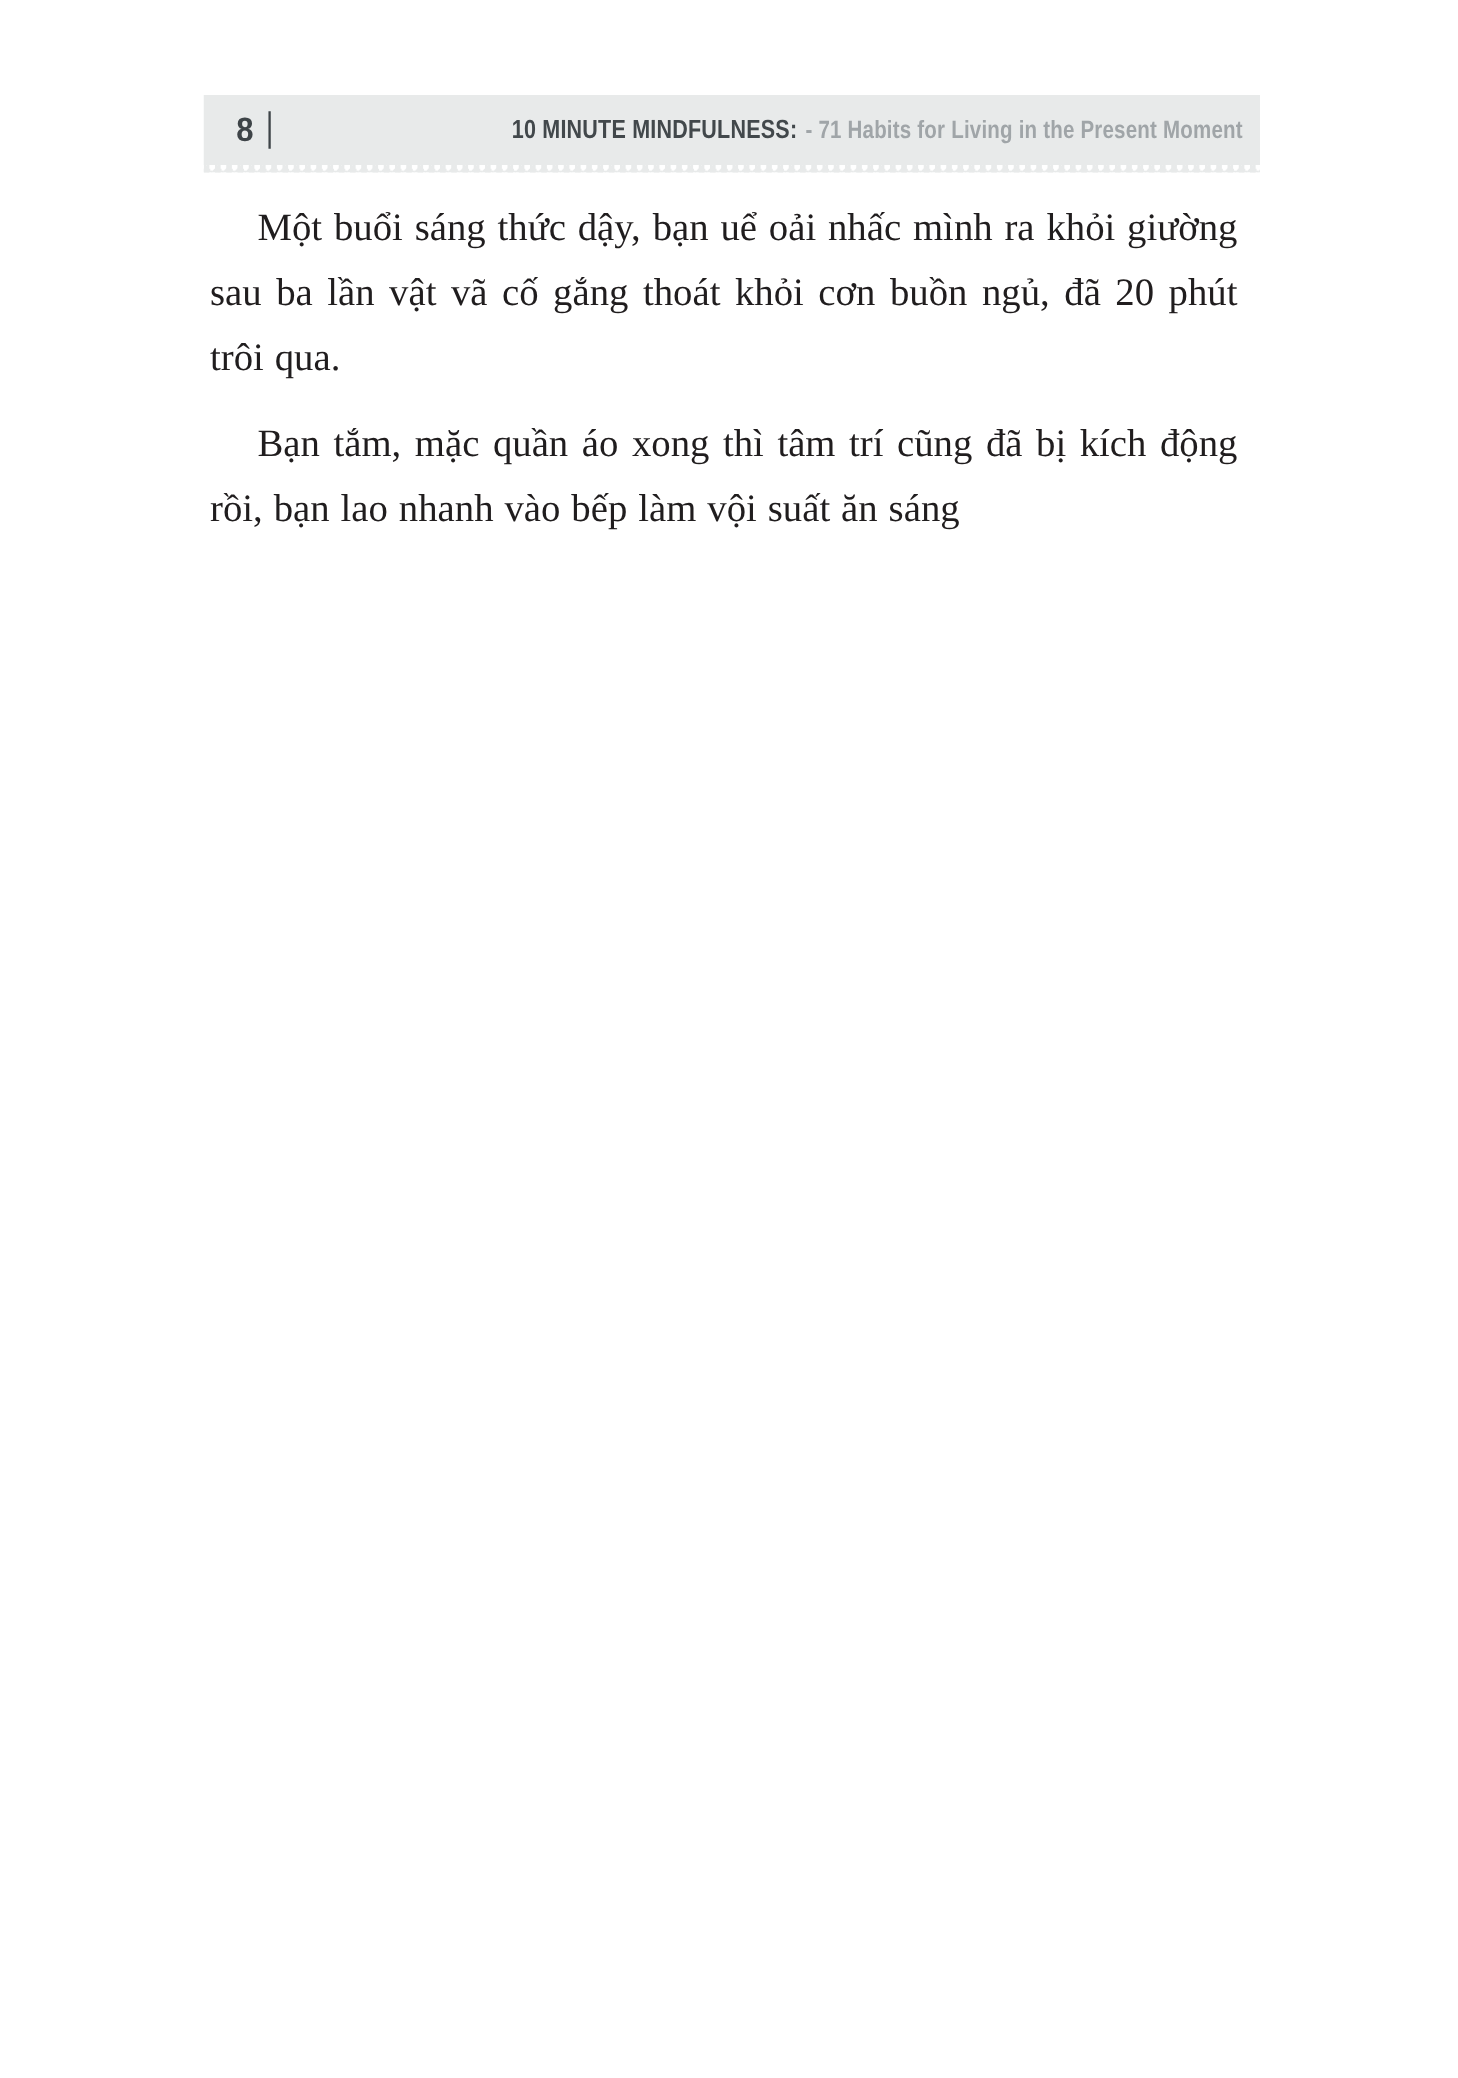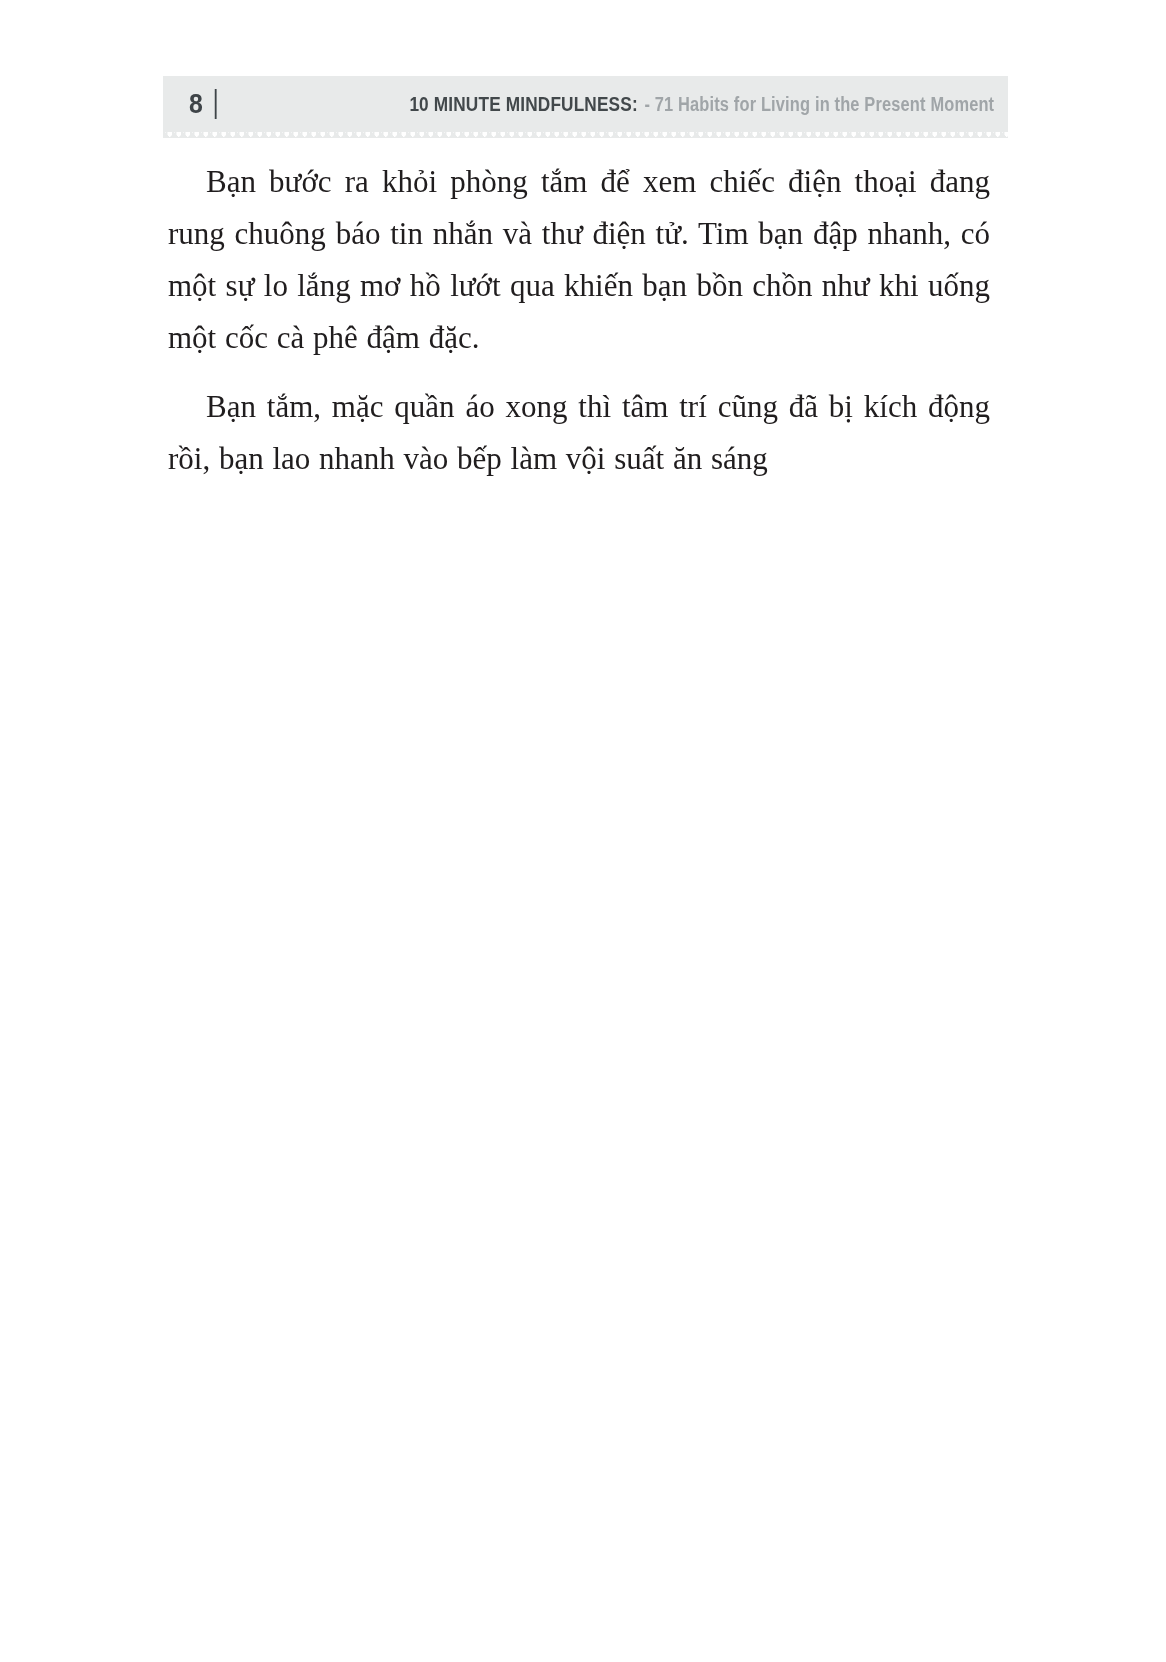--- a/index.html
+++ b/index.html
@@ -113,17 +113,17 @@
       <span class="page-number">8</span>
       <span class="header-divider"></span>
     </div>
     <div class="header-right">
       <span class="book-title">10 MINUTE MINDFULNESS:</span>
       <span class="book-subtitle">- 71 Habits for Living in the Present Moment</span>
     </div>
   </div>
 
   <div class="body-text">
-      <p class="para">Bạn bước ra khỏi phòng tắm để xem chiếc điện thoại đang rung chuông báo tin nhắn và thư điện tử. Tim bạn đập nhanh, có một sự lo lắng mơ hồ lướt qua khiến bạn bồn chồn như khi uống một cốc cà phê đậm đặc.</p>
+      <p class="para">Một buổi sáng thức dậy, bạn uể oải nhấc mình ra khỏi giường sau ba lần vật vã cố gắng thoát khỏi cơn buồn ngủ, đã 20 phút trôi qua.</p>
       <p class="para">Bạn tắm, mặc quần áo xong thì tâm trí cũng đã bị kích động rồi, bạn lao nhanh vào bếp làm vội suất ăn sáng</p>
     </div>
 
 </div>
 
 </body></html>

